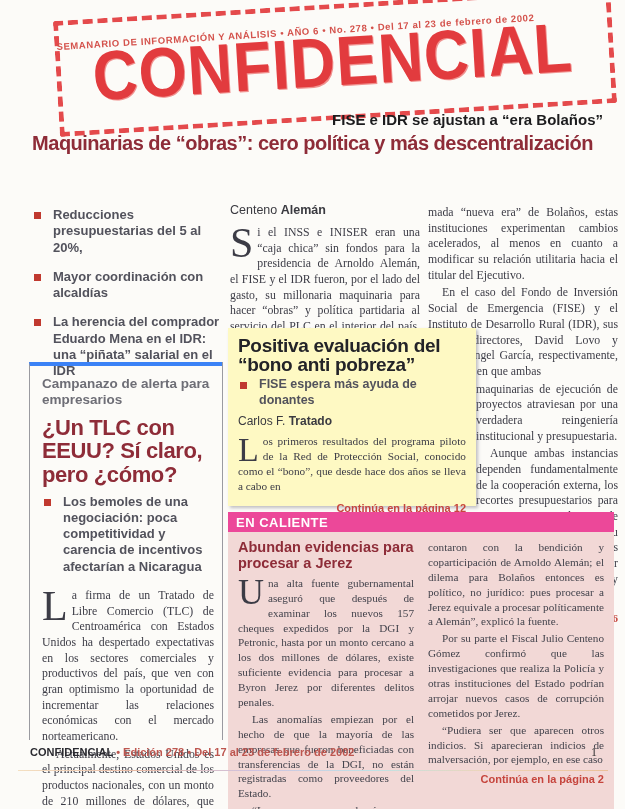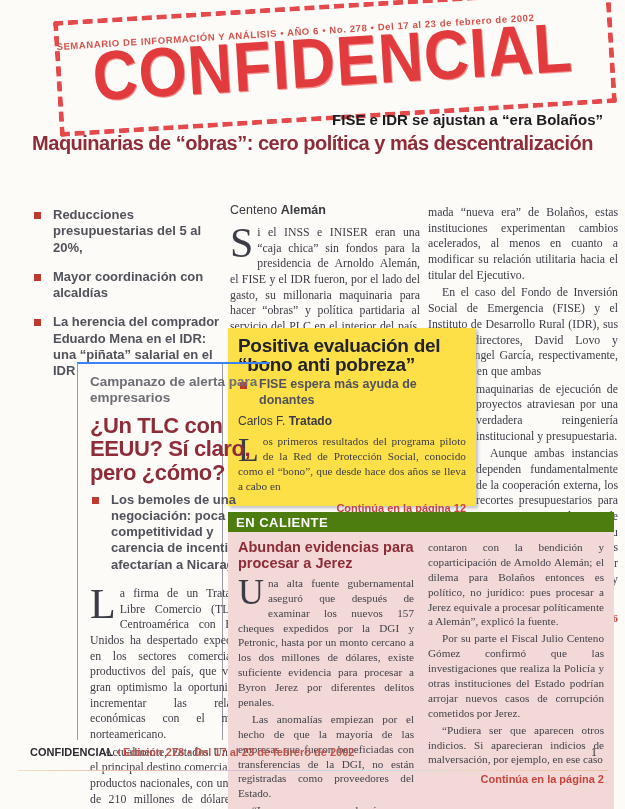--- a/index.html
+++ b/index.html
@@ -56,44 +56,44 @@
   .byline{font-size:12.5px;color:#3a3a40;margin-bottom:8px;}
   .byline b{font-weight:bold;}
   .continua{font-size:11px;font-weight:bold;color:#c6453d;text-align:right;margin-top:8px;}
   
   .colA{position:absolute;left:230px;top:203px;width:190px;}
   .colB{position:absolute;left:428px;top:205px;width:190px;}
   .indented{padding-left:48px;}
   
   .bono-box{
     position:absolute;left:228px;top:328px;width:248px;height:178px;
-    background:#fde047;
+    background:#fef9c3;
     box-shadow:2px 2px 3px rgba(120,120,130,.45);
     padding:8px 10px;box-sizing:border-box;
   }
   .bono-title{font-size:19px;font-weight:bold;color:#232328;line-height:1.0;letter-spacing:-.3px;margin-bottom:3px;}
   .bono-box .bullet-row{margin-bottom:6px;}
   .bono-box .bullet-text{font-size:12.5px;}
   .bono-box .serif{font-size:11.3px;}
   .bono-box .dropcap{font-size:34px;line-height:27px;}
   .bono-box .byline{margin-bottom:6px;font-size:12px;}
   
   .tlc{
     position:absolute;left:29px;top:362px;width:193px;height:378px;
-    border-top:2px solid #3b82f6;border-left:1px solid #9a9aa0;
-    padding:10px 8px 0 12px;box-sizing:border-box;margin-left:48px;
+    border-top:4px solid #3b82f6;border-left:1px solid #9a9aa0;
+    padding:10px 8px 0 12px;box-sizing:border-box;
   }
   .tlc-kicker{font-size:13.5px;font-weight:bold;color:#6e6e76;line-height:1.2;margin-bottom:8px;}
   .tlc-headline{font-size:22px;font-weight:bold;color:#8e2c38;line-height:1.05;letter-spacing:-.4px;margin-bottom:8px;}
   .tlc .bullet-text{font-size:13px;}
   .vrule{position:absolute;left:222px;top:362px;width:1px;height:378px;background:#9a9aa0;}
   
   .caliente{position:absolute;left:228px;top:512px;width:386px;}
   .caliente-banner{
-    background:#4d7c0f;color:#fff;font-size:13px;font-weight:bold;
+    background:#ec4899;color:#fff;font-size:13px;font-weight:bold;
     letter-spacing:.5px;padding:3px 8px 2px 8px;
   }
   .caliente-body{
     background:#f2d8d6;
     display:flex;gap:14px;
     padding:8px 10px 10px 10px;
     min-height:222px;box-sizing:border-box;
   }
   .caliente-col{flex:1;}
   .caliente-headline{font-size:14.5px;font-weight:bold;color:#8e2c38;line-height:1.1;margin-bottom:4px;}

